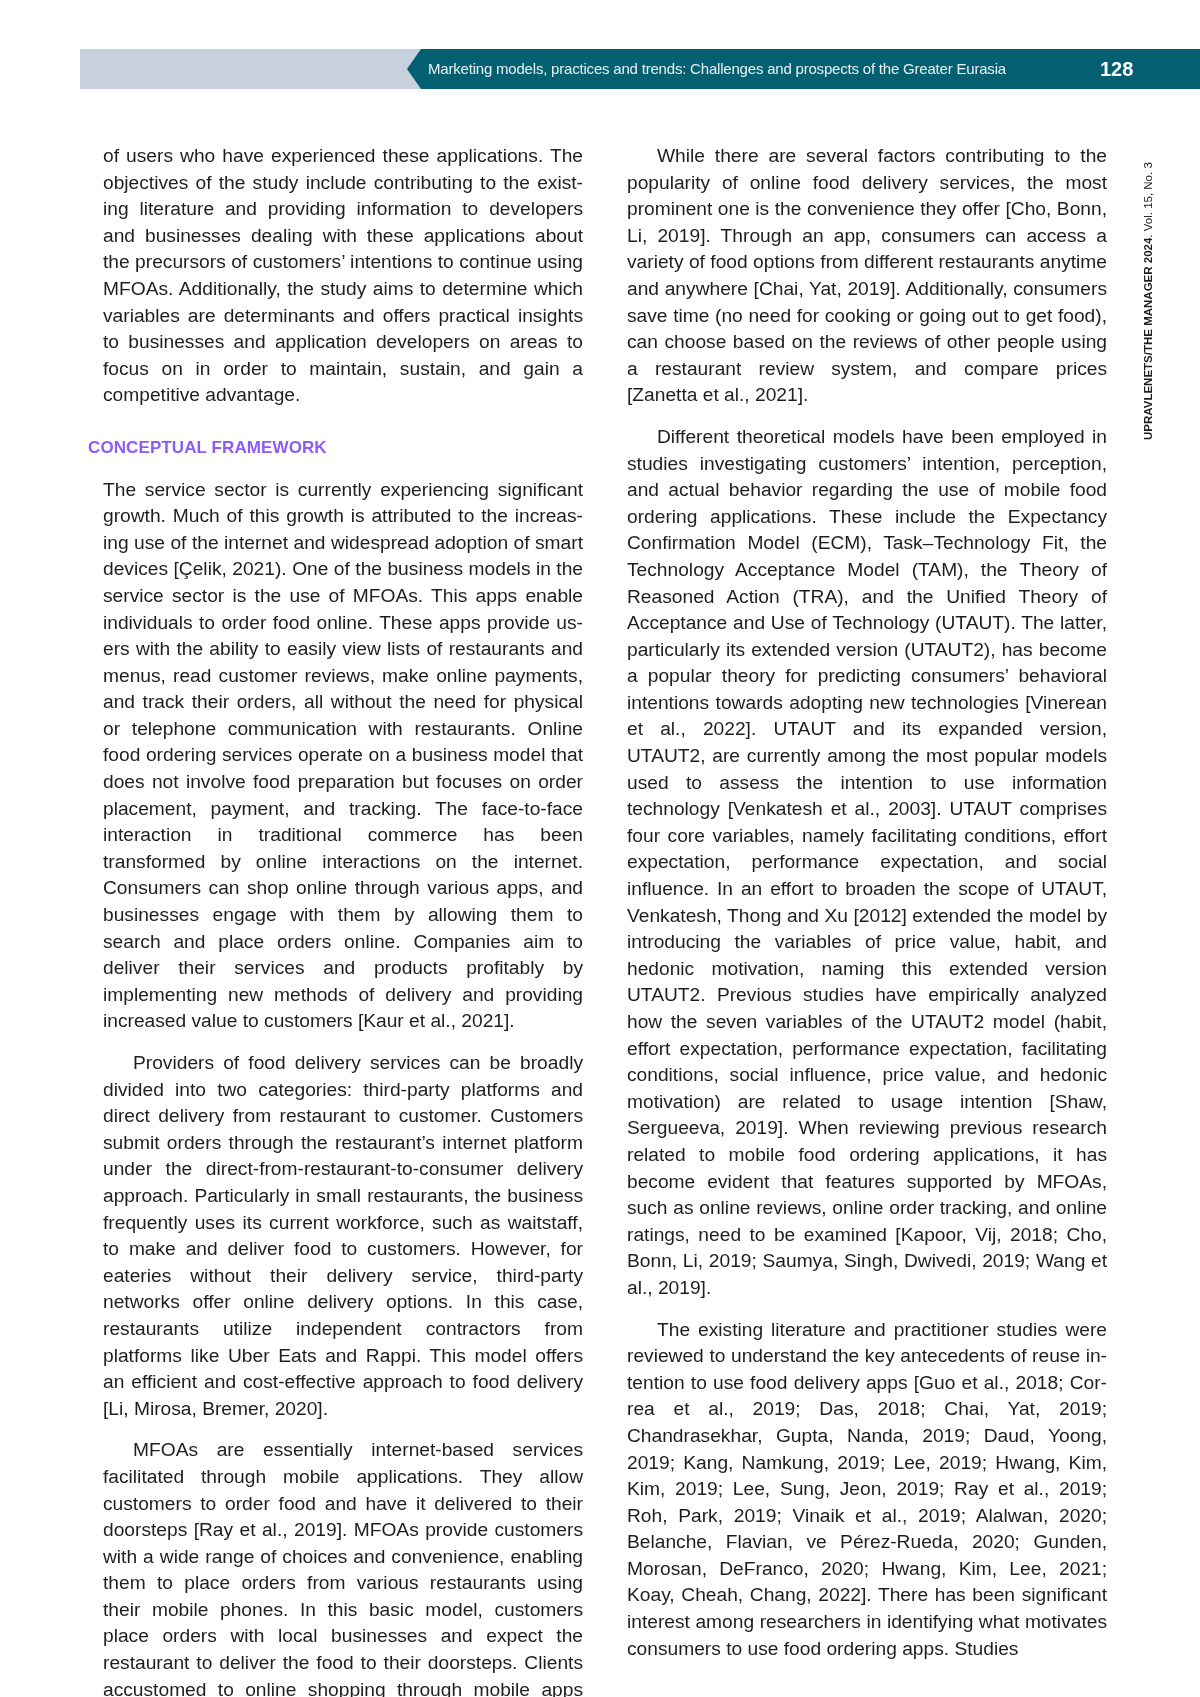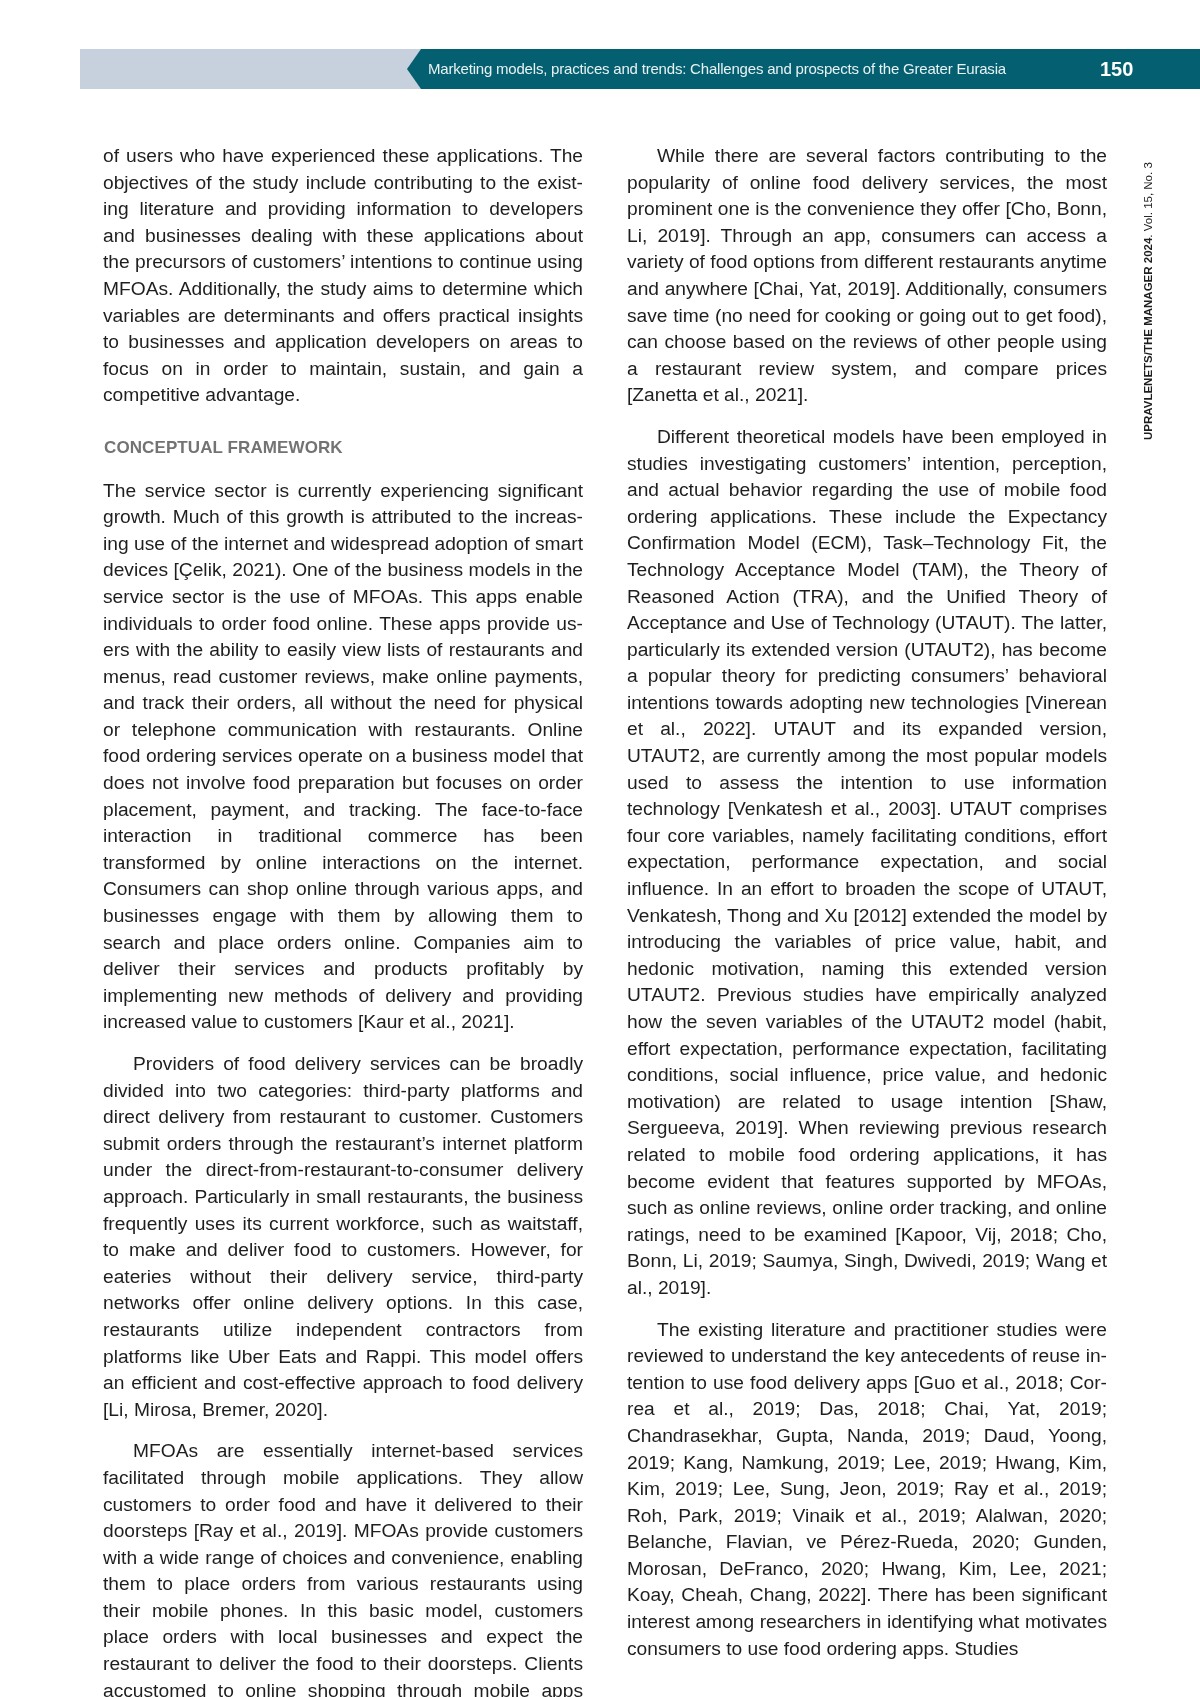--- a/index.html
+++ b/index.html
@@ -21,31 +21,31 @@
     white-space: nowrap; font-size: 11.5px; color: #1e1e1e; }
   .side-label b { font-weight: bold; }
 
   
   .col { position: absolute; top: 128px; width: 510px; font-size: 19.2px; line-height: 26.6px;
     text-align: justify; hyphens: manual; }
   .col-left { left: 88px; }
   .col-right { left: 612px; }
   .col p { margin: 15px; }
   .col p.indent { text-indent: 30px; }
-  .section-heading { margin: 16px; color: #737373; font-weight: bold; font-size: 17px; letter-spacing: 0.1px;
+  .section-heading { margin: 0; color: #8b5cf6; font-weight: bold; font-size: 17px; letter-spacing: 0.1px;
     line-height: 26.6px; }
 </style>
 </head>
 <body>
 
 <div class="header">
   <div class="header-band-left"></div>
   <div class="header-band-right"></div>
   <span class="header-title">Marketing models, practices and trends: Challenges and prospects of the Greater Eurasia</span>
-  <span class="header-page">150</span>
+  <span class="header-page">128</span>
 </div>
 
 <div class="side-label">
   <b>UPRAVLENETS/THE MANAGER 2024</b><span>. Vol. 15, No. 3</span>
 </div>
 
 <div class="col col-left">
   <p>of users who have experienced these applications. The objectives of the study include contributing to the exist­ing literature and providing information to developers and businesses dealing with these applications about the precursors of customers’ intentions to continue using MFOAs. Additionally, the study aims to determine which variables are determinants and offers practical insights to businesses and application developers on areas to focus on in order to maintain, sustain, and gain a competitive advantage.</p>
   <h2 class="section-heading spaced-before" style="margin-top:26px">CONCEPTUAL FRAMEWORK</h2>
   <p>The service sector is currently experiencing significant growth. Much of this growth is attributed to the increas­ing use of the internet and widespread adoption of smart devices [Çelik, 2021). One of the business models in the service sector is the use of MFOAs. This apps enable in­dividuals to order food online. These apps provide us­ers with the ability to easily view lists of restaurants and menus, read customer reviews, make online payments, and track their orders, all without the need for physical or telephone communication with restaurants. Online food ordering services operate on a business model that does not involve food preparation but focuses on order place­ment, payment, and tracking. The face-to-face interaction in traditional commerce has been transformed by online interactions on the internet. Consumers can shop online through various apps, and businesses engage with them by allowing them to search and place orders online. Com­panies aim to deliver their services and products profit­ably by implementing new methods of delivery and pro­viding increased value to customers [Kaur et al., 2021].</p>

